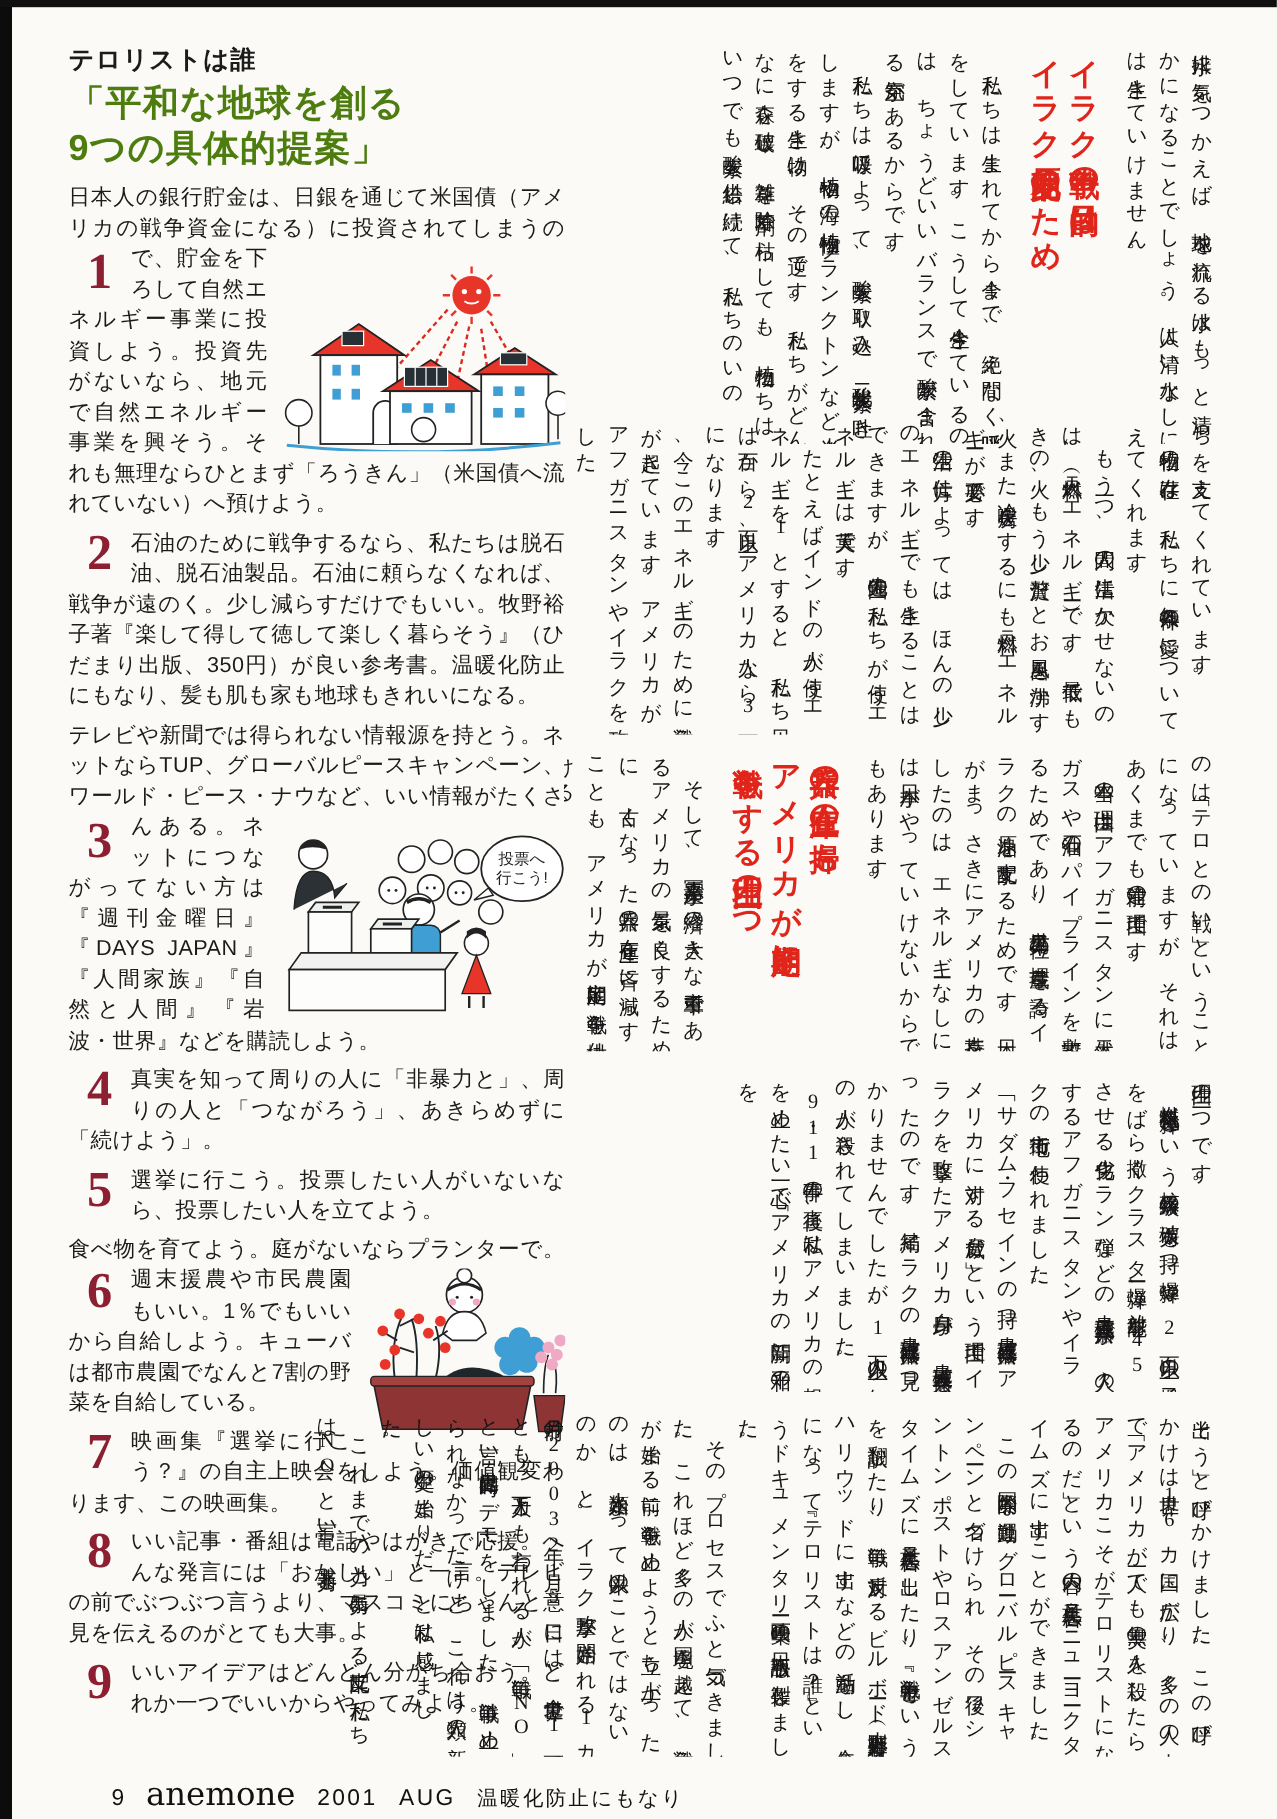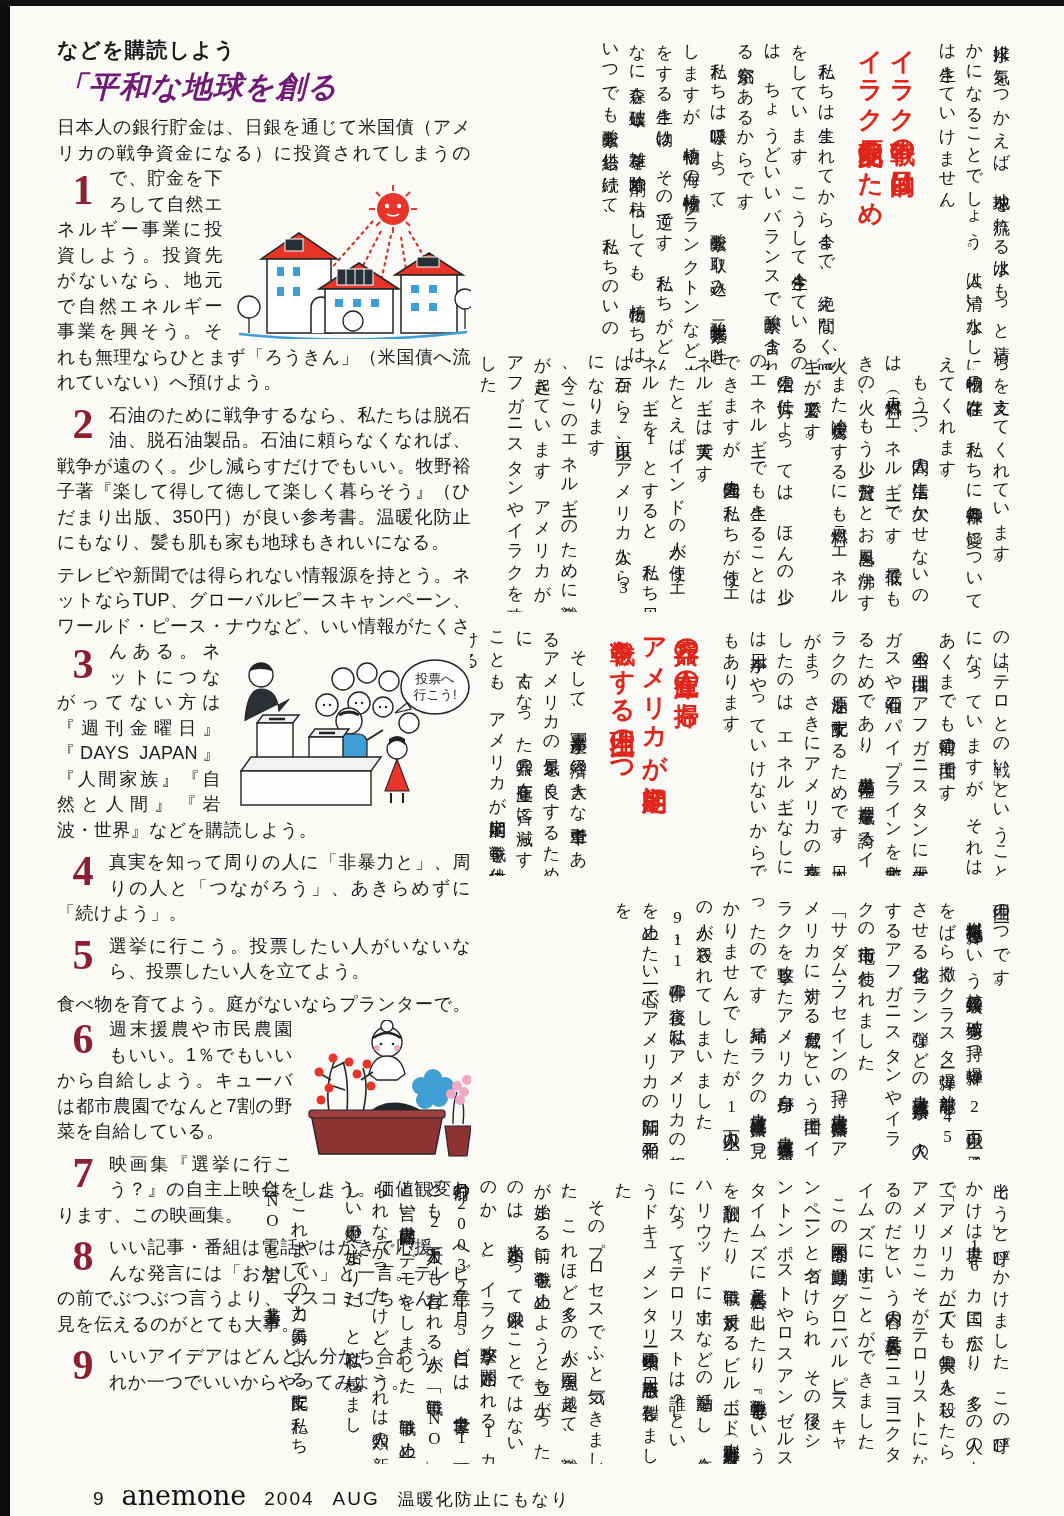--- a/index.html
+++ b/index.html
@@ -53,23 +53,24 @@
 
   svg text{font-family:"Liberation Sans",sans-serif;}
 </style>
 </head>
 <body>
 
 <div class="edge-left"></div>
 <div class="edge-top"></div>
 
 <div class="left-col">
-  <div class="author-line">などを購読しよう</div>
-  <div class="main-title" style="color:#701a75;font-style:italic;">
+  <div class="author-line">テロリストは誰</div>
+  <div class="main-title" style="color:#4d7c0f;">
     <span>「平和な地球を創る</span><br>
+    <span>9つの具体的提案」</span>
   </div>
 
   <div class="item">
     <div class="fig-spacer" style="height:54px;"></div>
     <svg class="fig" width="238" height="168" viewBox="0 0 238 168">
 
       <g stroke="#d92b20" stroke-width="2" fill="none">
         <line x1="148" y1="60" x2="118" y2="118" stroke-dasharray="4 3"></line>
         <line x1="158" y1="64" x2="146" y2="120" stroke-dasharray="4 3"></line>
         <line x1="168" y1="66" x2="176" y2="118" stroke-dasharray="4 3"></line>
@@ -328,16 +329,16 @@
 <div class="vband" style="left:75px;top:1170px;width:940px;height:294px;">
   <p>出そう」と呼びかけました。この呼びかけは世界16カ国に広がり、多くの人の力で「アメリカが一人でも無実の人を殺したらアメリカこそがテロリストになるのだ」という内容の意見広告をニューヨークタイムズに出すことができました。</p>
   <p class="ind">この国際的な運動はグローバルピースキャンペーンと名づけられ、その後ワシントンポストやロスアンゼルスタイムズに意見広告を出したり、『戦争中毒』という本を翻訳したり、戦争に反対するビルボード（大型野外看板）をハリウッドに出すなどの活動をし、今年になって『テロリストは誰？』というドキュメンタリー映画集の日本語版も製作しました。</p>
   <p class="ind">そのプロセスでふと気づきました。これほど多くの人が国境を越えて、戦争が始まる前に戦争を止めようと立ち上がったのは、人類始まって以来のことではないのか、と。イラク攻撃が開始される1カ月前の2003年2月15日には、全世界で1千万人とも2千万人とも言われる人が、「戦争にNO」と言い世界同時にデモをしました。戦争は止められなかったけど、これは人類の新しい歴史の始まりだ、と私は感じました。</p>
   <p class="ind">これまでの力と暴力による支配に私たちはNOと言い、非暴力と</p>
 </div>
 
 <div class="footer">
   <span class="pg">9</span>
   <span class="logo">anemone</span>
-  <span class="yr">2004</span>
+  <span class="yr">2001</span>
   <span class="mo">AUG</span>
   <span class="tag">温暖化防止にもなり</span>
 </div>
 
 </body></html>

